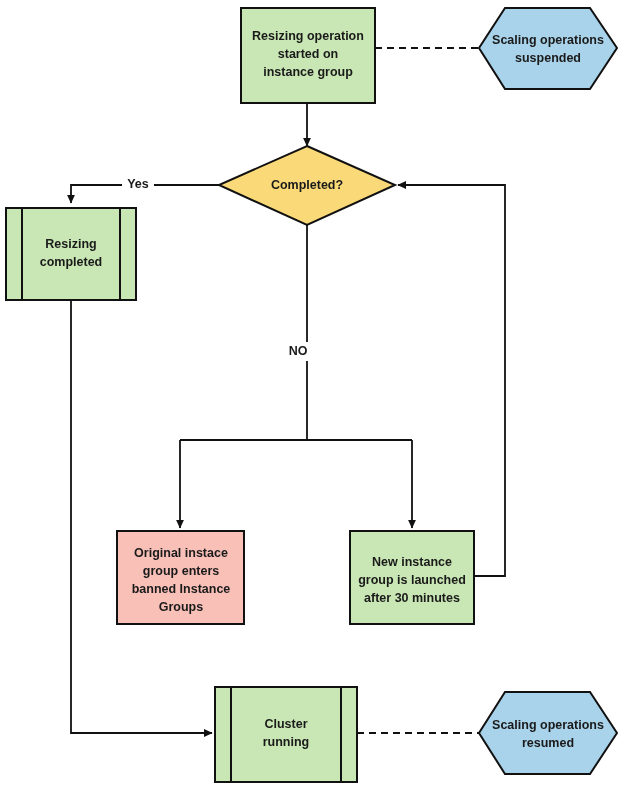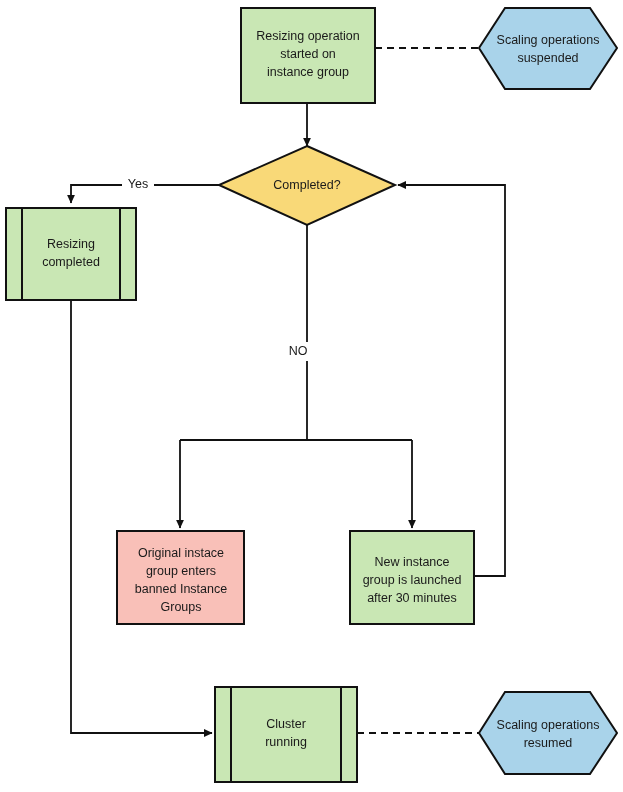--- a/index.html
+++ b/index.html
@@ -10,20 +10,21 @@
   }
   body {
     font-family: "Liberation Sans", sans-serif;
   }
   #diagram-root {
     position: relative;
     width: 623px;
     height: 792px;
     background: #ffffff;
     overflow: hidden;
+    font-weight: bold;
   }
   #flow-svg {
     position: absolute;
     top: 0;
     left: 0;
     width: 623px;
     height: 792px;
   }
   .node-label {
     font-family: "Liberation Sans", sans-serif;

